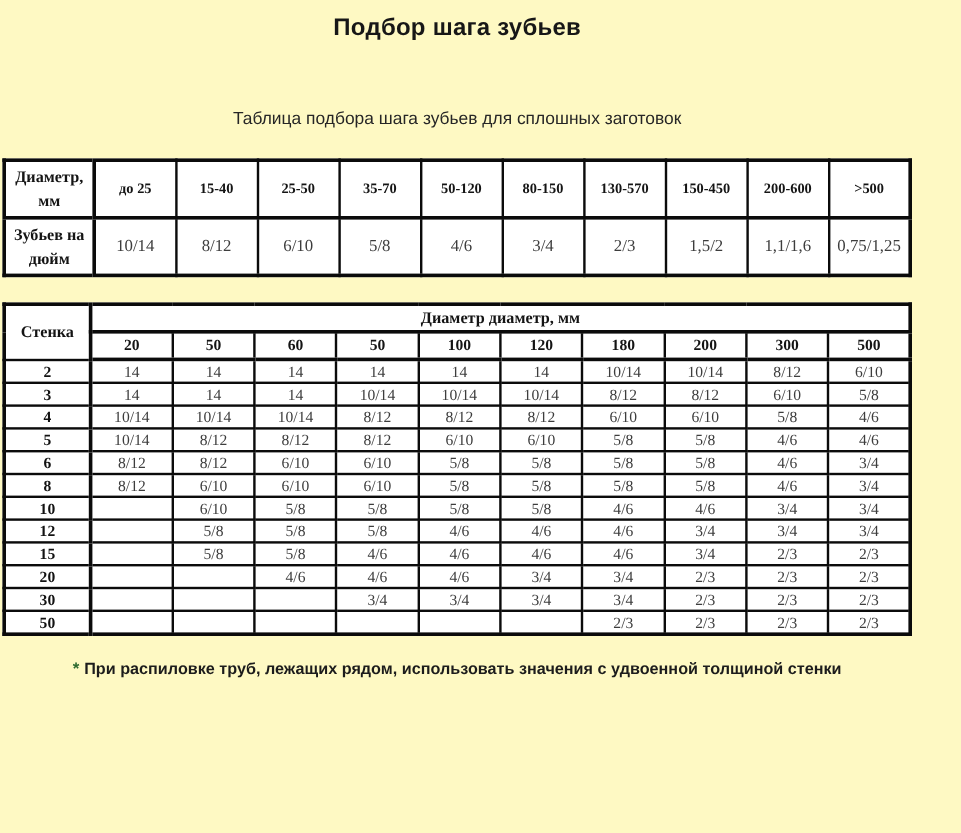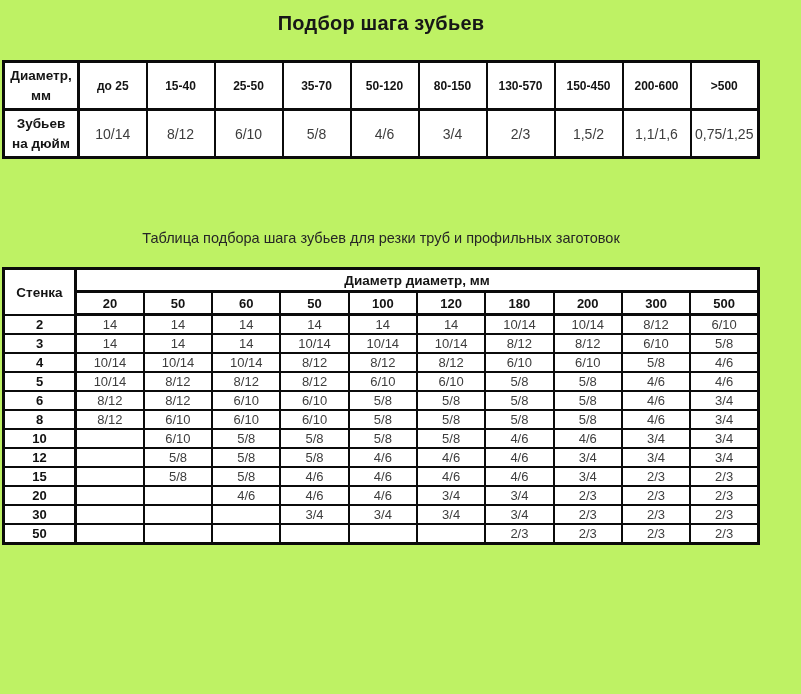--- a/index.html
+++ b/index.html
@@ -3,21 +3,21 @@
 <meta charset="utf-8">
 <style>
   * { margin: 0; padding: 0; box-sizing: border-box; }
   html, body { background: #ffffff; }
   body {
     width: 801px; height: 694px;
     font-family: "Liberation Sans", sans-serif;
     color: #1a1a1a;
     overflow: hidden;
   }
-  .page { position: relative; width: 801px; height: 694px; background: #bef264; }
+  .page { position: relative; width: 801px; height: 694px; background: #fef9c3; }
   .content { position: absolute; left: 2px; top: 0; width: 758px; }
 
   .title {
     text-align: center;
     font-size: 20px;
     font-weight: bold;
     color: #171717;
     padding-top: 12px;
     letter-spacing: 0.2px;
   }
@@ -27,20 +27,21 @@
     color: #262626;
   }
   .caption1 { margin-top: 56px; }
   .caption2 { margin-top: 71px; }
 
   table {
     border-collapse: collapse;
     width: 758px;
     table-layout: fixed;
     background: #fff;
+    font-family: Liberation Serif, serif;
   }
   th, td {
     border: 2px solid #0b0b0b;
     text-align: center;
     vertical-align: middle;
     overflow: hidden;
     white-space: nowrap;
   }
 
   
@@ -78,20 +79,21 @@
   .footnote .star { margin-right: 4px; font-size: 14px; }
 </style>
 </head>
 <body>
 
 <div class="page">
   <div class="content">
 
     <h1 class="title">Подбор шага зубьев</h1>
 
+    <p class="caption caption1">Таблица подбора шага зубьев для сплошных заготовок</p>
 
     <table class="t1">
       <colgroup>
           <col class="first">
           <col span="10">
         </colgroup>
       <thead>
         <tr>
           <th class="rowhead">Диаметр, мм</th>
         <th>до 25</th>
@@ -116,21 +118,20 @@
             <td>4/6</td>
             <td>3/4</td>
             <td>2/3</td>
             <td>1,5/2</td>
             <td>1,1/1,6</td>
             <td>0,75/1,25</td>
           </tr>
       </tbody>
     </table>
 
-    <p class="caption caption2">Таблица подбора шага зубьев для резки труб и профильных заготовок</p>
 
     <table class="t2">
       <colgroup>
           <col class="first">
           <col span="10">
         </colgroup>
       <thead>
         <tr>
           <th class="corner" rowspan="2">Стенка</th>
           <th class="group" colspan="10">Диаметр диаметр, мм</th>
@@ -301,15 +302,18 @@
             <td></td>
             <td></td>
             <td>2/3</td>
             <td>2/3</td>
             <td>2/3</td>
             <td>2/3</td>
           </tr>
         </tbody>
     </table>
 
+    <p class="footnote">
+      <span class="star" style="color: rgb(45, 106, 47);">*</span><span>При распиловке труб, лежащих рядом, использовать значения с удвоенной толщиной стенки</span>
+    </p>
 
   </div>
 </div>
 
 </body></html>

